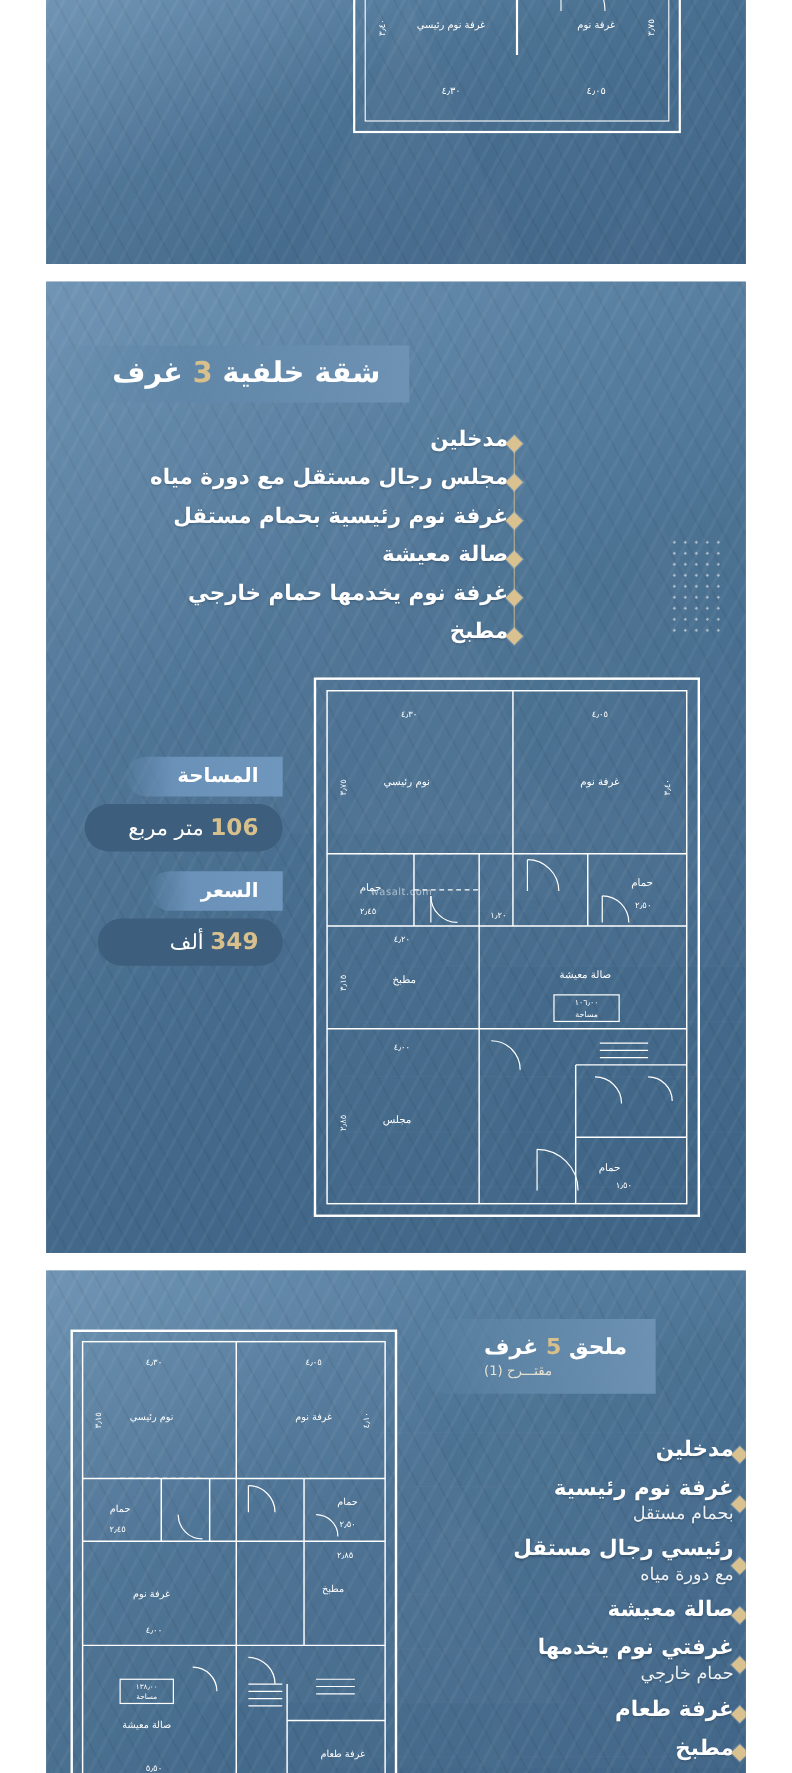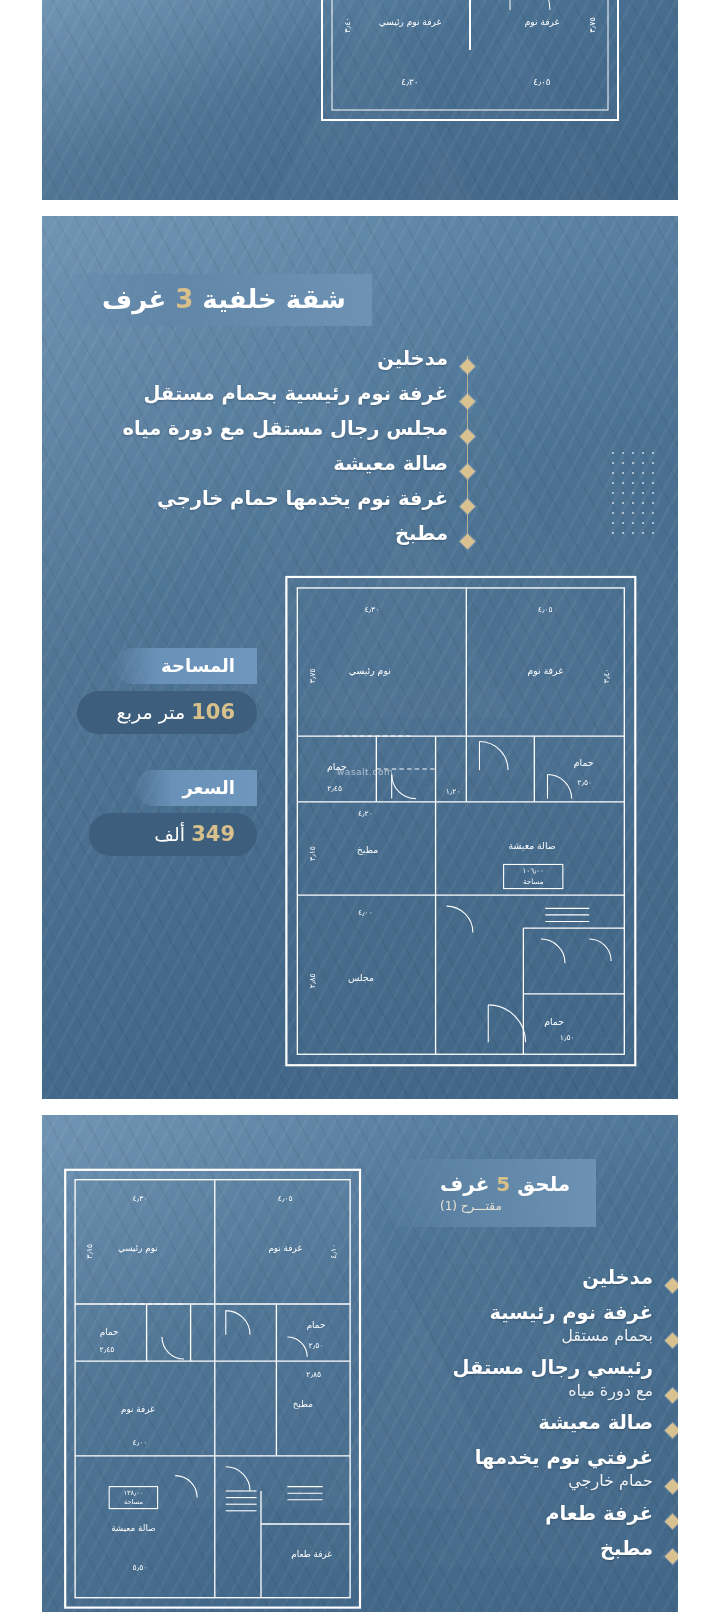--- a/index.html
+++ b/index.html
@@ -56,23 +56,22 @@
   .pill .sub { display: block; color: #e9e2d2; font-size: 12px; font-weight: normal; }
 
   
   .features {
     margin: 16px 0 0 0;
     padding: 0;
     list-style: none;
   }
   .features li {
     display: flex;
-    align-items: flex-end;
+    align-items: center;
     justify-content: flex-start;
-    gap: 14px;
     color: #ffffff;
     font-size: 19.5px;
     font-weight: bold;
     padding: 5px 0;
     text-shadow: 0 1px 2px rgba(20,40,60,.35);
   }
   .features li .txt { line-height: 1.28; }
   .features li .txt .sub2 { display:block; font-weight: normal; font-size: 16px; color: #eef2f6; }
   .diamond {
     flex: 0 0 auto;
@@ -95,21 +94,21 @@
   
   .dots {
     position: absolute;
     width: 52px; height: 88px;
     background-image: radial-gradient(rgba(255,255,255,.65) 1.2px, rgba(255,255,255,0) 1.3px);
     background-size: 10px 10px;
     opacity: .85;
   }
 
   
-  .chip-group { margin-bottom: 36px; padding-left: 16px; }
+  .chip-group { margin-bottom: 18px; padding-left: 16px; }
   .chip-head {
     background: linear-gradient(270deg, #6f96bd 0%, #6a91b8 70%, rgba(106,145,184,.1) 100%);
     color: #fff;
     font-size: 18px;
     font-weight: bold;
     padding: 7px 22px 8px 46px;
     border-radius: 20px 0 0 20px;
     display: inline-block;
     letter-spacing: 3px;
   }
@@ -133,21 +132,21 @@
   .bp svg { display: block; width: 100%; height: auto; }
   .wm {
     position: absolute;
     color: rgba(255,255,255,.55);
     font-size: 9px;
     letter-spacing: .5px;
     white-space: nowrap;
   }
 
   
-  #sec-top { height: 200px; margin-bottom: 16px; }
+  #sec-top { height: 240px; margin-bottom: 16px; }
   #sec-top .bp { position: absolute; top: -180px; right: 48px; width: 320px; }
 
   #sec-mid { padding: 0 0 18px 0; }
   #sec-last { margin-top: 16px; }
 
   .mid-head { padding-top: 58px; }
   .mid-features { padding: 0 0 0 0; margin-right: 205px; }
 
   .row-split { display: flex; align-items: flex-start; }
   .chips-col { width: 215px; padding-top: 96px; }
@@ -231,25 +230,25 @@
         </div>
       </div>
 
       <ul class="features connected mid-features">
         <li>
           <span class="diamond"></span>
           <span class="txt"><span>مدخلين</span></span>
         </li>
         <li>
           <span class="diamond"></span>
-          <span class="txt"><span>غرفة نوم رئيسية بحمام مستقل</span></span>
+          <span class="txt"><span>مجلس رجال مستقل مع دورة مياه</span></span>
         </li>
         <li>
           <span class="diamond"></span>
-          <span class="txt"><span>مجلس رجال مستقل مع دورة مياه</span></span>
+          <span class="txt"><span>غرفة نوم رئيسية بحمام مستقل</span></span>
         </li>
         <li>
           <span class="diamond"></span>
           <span class="txt"><span>صالة معيشة</span></span>
         </li>
         <li>
           <span class="diamond"></span>
           <span class="txt"><span>غرفة نوم يخدمها حمام خارجي</span></span>
         </li>
         <li>

